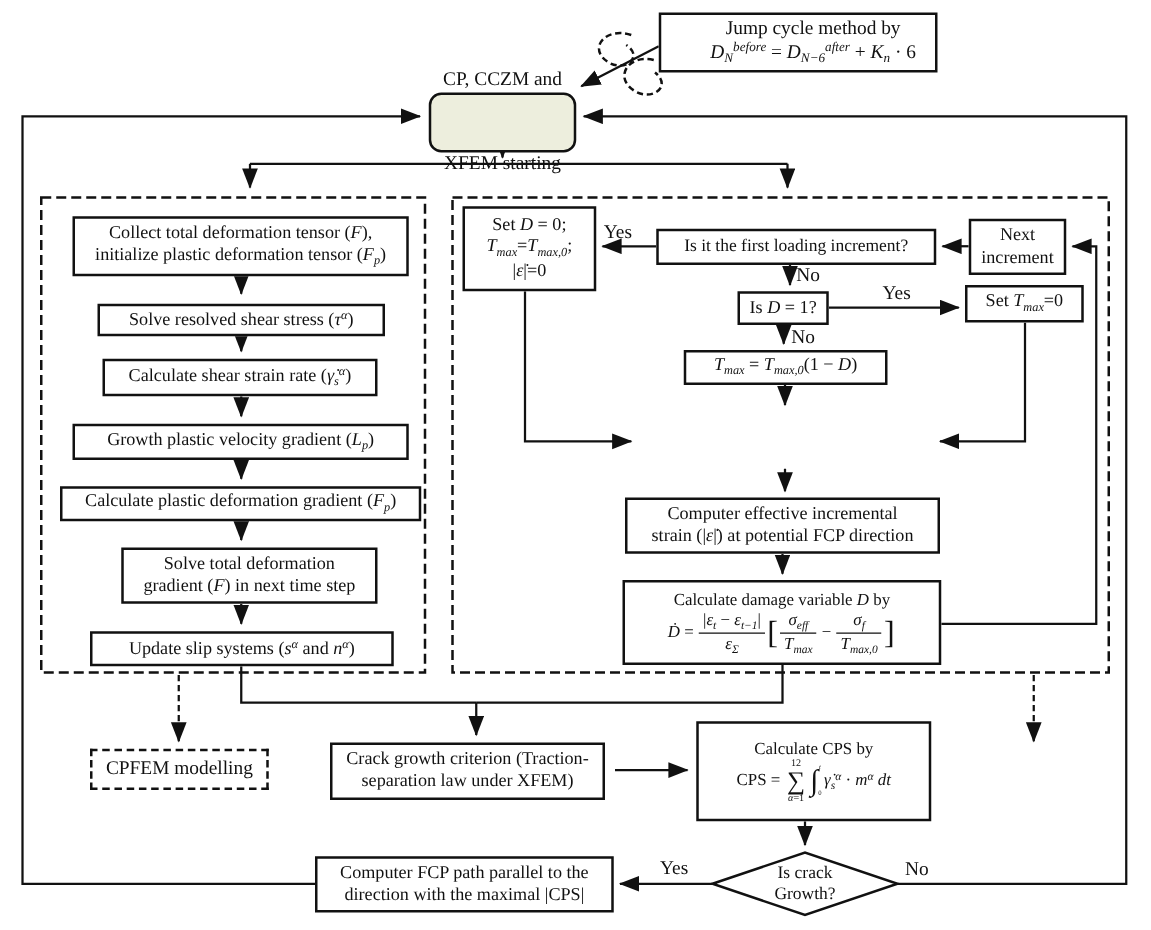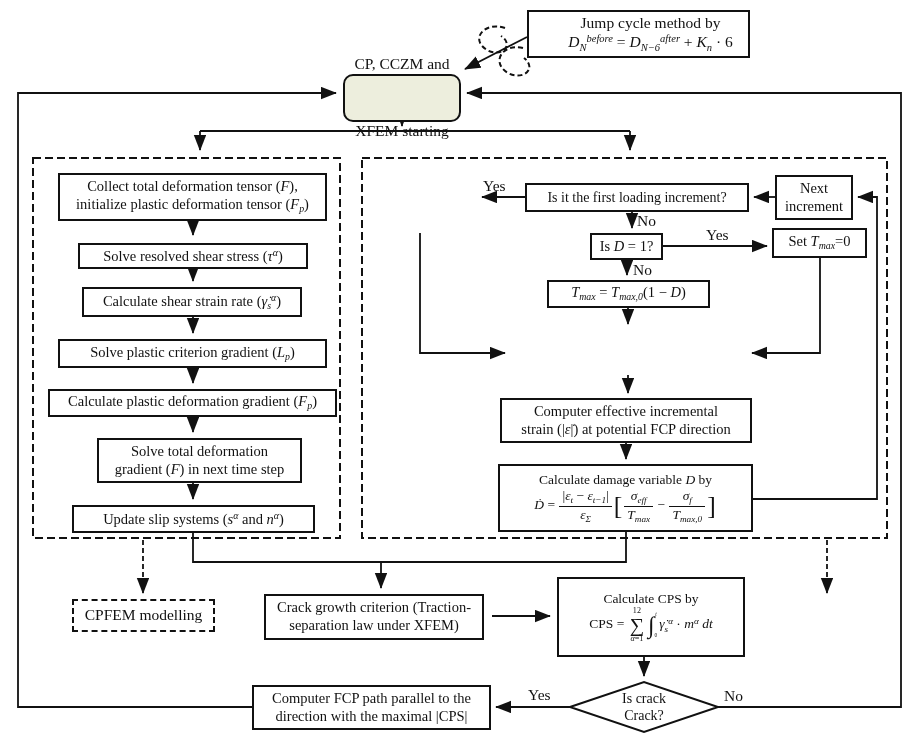--- a/index.html
+++ b/index.html
@@ -110,33 +110,38 @@
       <div class="ln"><span>Collect total deformation tensor (</span><span class="it">F</span><span>),</span></div>
       <div class="ln"><span>initialize plastic deformation tensor (</span><span class="it">F</span><span class="it sub">p</span><span>)</span></div>
     </div>
   <div class="box" style="left:78px;top:243px;width:230px;height:26px">
       <div class="ln"><span>Solve resolved shear stress (</span><span class="it">τ</span><span class="it sup">α</span><span>)</span></div>
     </div>
   <div class="box" style="left:82px;top:287px;width:220px;height:30px">
       <div class="ln"><span>Calculate shear strain rate (</span><span class="it">γ̇</span><span class="it sub">s</span><span class="it sup">α</span><span>)</span></div>
     </div>
   <div class="box" style="left:58px;top:339px;width:269px;height:29px">
-      <div class="ln"><span>Solve plastic criterion gradient (</span><span class="it">L</span><span class="it sub">p</span><span>)</span></div>
+      <div class="ln"><span>Growth plastic velocity gradient (</span><span class="it">L</span><span class="it sub">p</span><span>)</span></div>
     </div>
   <div class="box" style="left:48px;top:389px;width:289px;height:28px">
       <div class="ln"><span>Calculate plastic deformation gradient (</span><span class="it">F</span><span class="it sub">p</span><span>)</span></div>
     </div>
   <div class="box" style="left:97px;top:438px;width:205px;height:45px">
       <div class="ln"><span>Solve total deformation</span></div>
       <div class="ln"><span>gradient (</span><span class="it">F</span><span>) in next time step</span></div>
     </div>
   <div class="box" style="left:72px;top:505px;width:243px;height:28px">
       <div class="ln"><span>Update slip systems (</span><span class="it">s</span><span class="it sup">α</span><span> and </span><span class="it">n</span><span class="it sup">α</span><span>)</span></div>
     </div>
 
+  <div class="box" style="left:370px;top:165px;width:107px;height:68px">
+      <div class="ln"><span>Set </span><span class="it">D</span><span> = 0;</span></div>
+      <div class="ln"><span class="it">T</span><span class="it sub">max</span><span>=</span><span class="it">T</span><span class="it sub">max,0</span><span>;</span></div>
+      <div class="ln"><span>|</span><span class="it">ε̇</span><span>|=0</span></div>
+    </div>
   <div class="box" style="left:525px;top:183px;width:224px;height:29px;font-size:14px">
       <div class="ln"><span>Is it the first loading increment?</span></div>
     </div>
   <div class="box" style="left:775px;top:175px;width:78px;height:45px">
       <div class="ln"><span>Next</span></div>
       <div class="ln"><span>increment</span></div>
     </div>
   <div class="box" style="left:590px;top:233px;width:73px;height:27px">
       <div class="ln"><span>Is </span><span class="it">D</span><span> = 1?</span></div>
     </div>
@@ -181,21 +186,21 @@
           <span class="stk-t"><span class="it">t</span></span>
           <span class="stk-b"><span>0</span></span>
         </span><span class="it">γ̇</span><span class="it sub">s</span><span class="it sup">α</span><span> · </span><span class="it">m</span><span class="it sup">α</span><span> </span><span class="it">dt</span></div>
     </div>
   <div class="box" style="left:252px;top:685px;width:239px;height:45px">
       <div class="ln"><span>Computer FCP path parallel to the</span></div>
       <div class="ln"><span>direction with the maximal |CPS|</span></div>
     </div>
   <div class="box nob" style="left:574px;top:685px;width:140px;height:44px;font-size:14px">
       <div class="ln"><span>Is crack</span></div>
-      <div class="ln"><span>Crack?</span></div>
+      <div class="ln"><span>Growth?</span></div>
     </div>
 
   <div class="lbl" style="left:483px;top:177px">Yes</div>
   <div class="lbl" style="left:637px;top:212px">No</div>
   <div class="lbl" style="left:706px;top:226px">Yes</div>
   <div class="lbl" style="left:633px;top:261px">No</div>
   <div class="lbl" style="left:528px;top:686px">Yes</div>
   <div class="lbl" style="left:724px;top:687px">No</div>
 
 </div>

